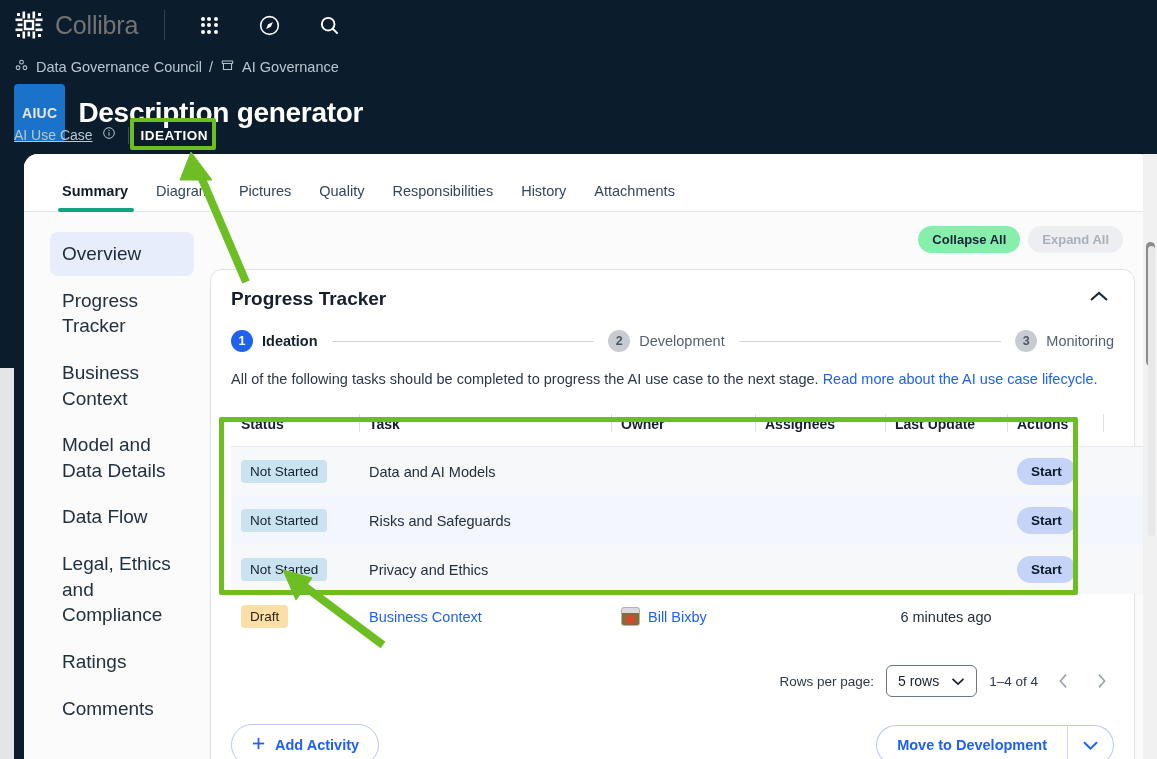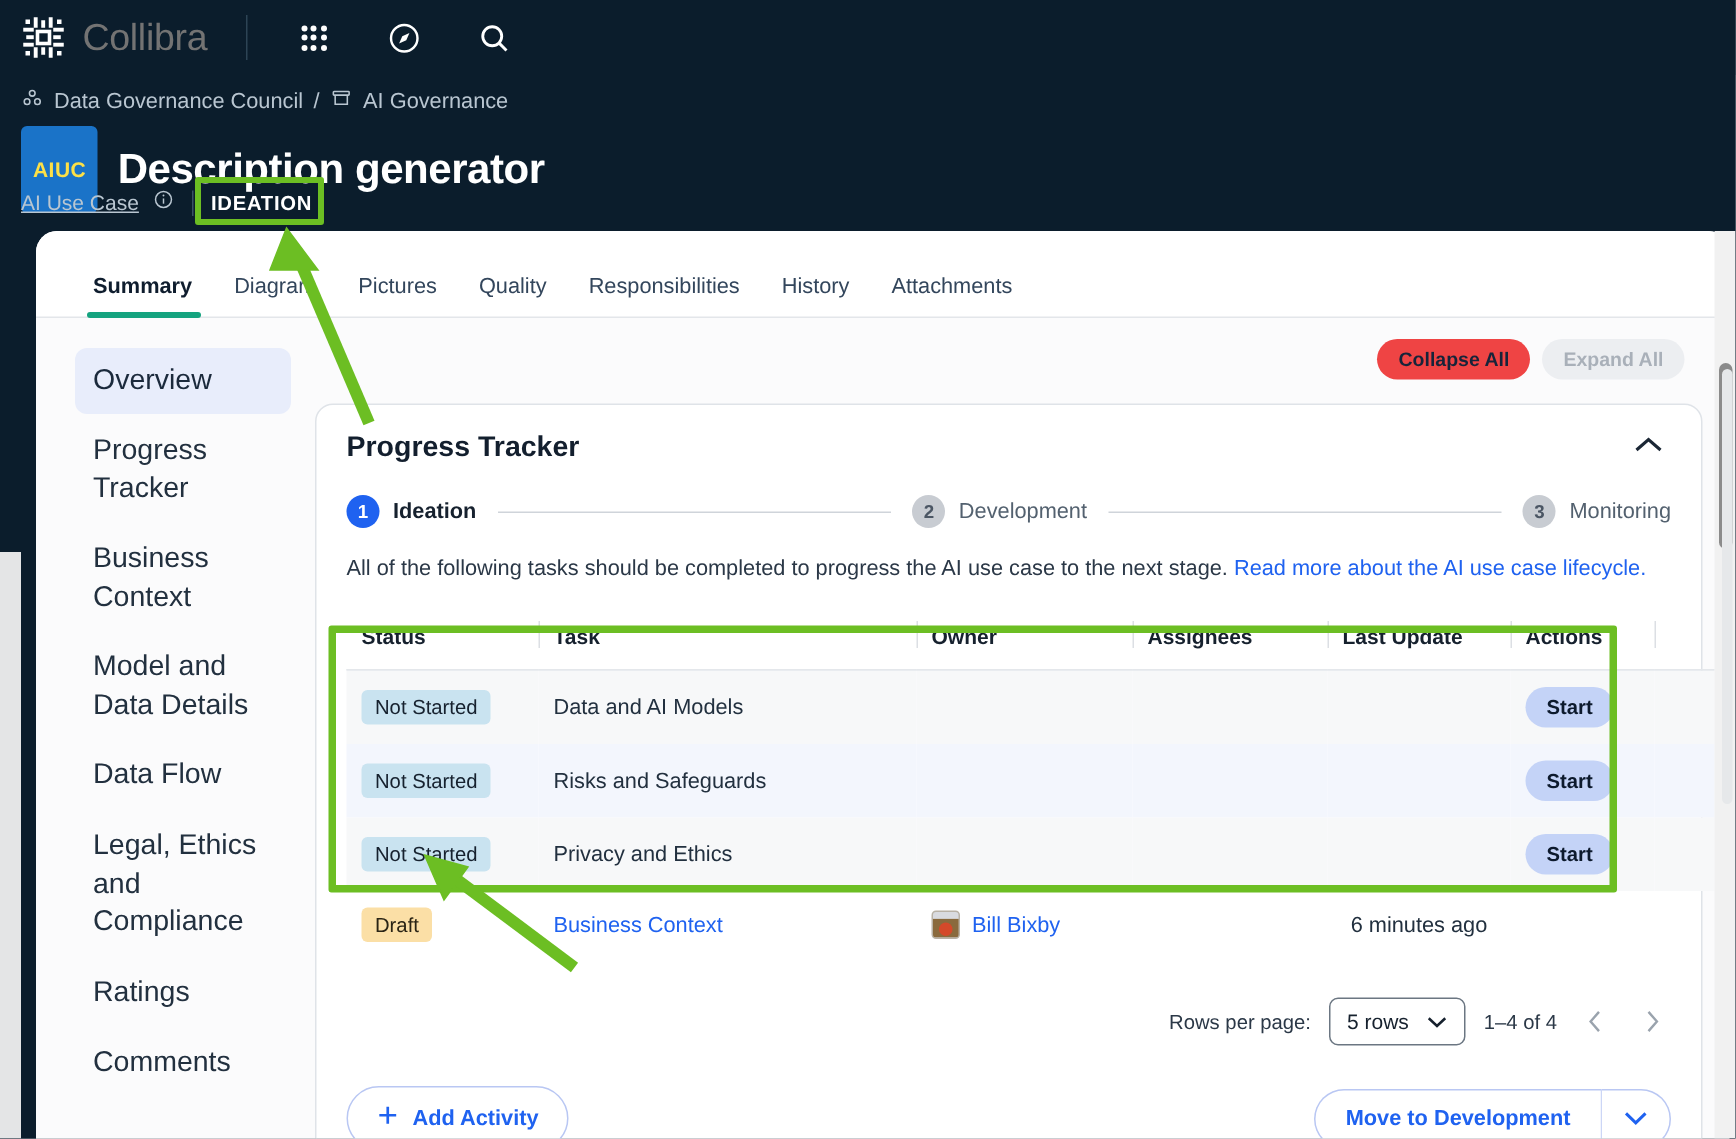--- a/index.html
+++ b/index.html
@@ -30,21 +30,21 @@
   .crumb {
     position: absolute; left: 14px; top: 58px;
     display: flex; align-items: center; gap: 7px;
     color: #b9c6d1; font-size: 14.5px;
   }
   .crumb .sep { color: #b9c6d1; }
   .crumb a { color: #b9c6d1; text-decoration: none; cursor: pointer; }
 
   .title-row { position: absolute; left: 14px; top: 84px; display: flex; align-items: center; gap: 13px; }
   .aiuc-chip {
-    background: #1a73c8; color: #fde047; font-size: 14px; font-weight: 700;
+    background: #1a73c8; color: #e5e5e5; font-size: 14px; font-weight: 700;
     padding: 21px 8px; border-radius: 4px; letter-spacing: .3px;
   }
   .page-title { color: #fff; font-size: 28px; font-weight: 700; letter-spacing: -0.3px; }
 
   .meta-row { position: absolute; left: 14px; top: 124px; display: flex; align-items: center; gap: 9px; height: 22px; }
   .meta-type { color: #b9c6d1; font-size: 14px; text-decoration: underline; }
   .meta-sep { width: 1px; height: 17px; background: #3a5064; margin: 0 3px; }
   .status-word { color: #ffffff; font-size: 13.5px; font-weight: 700; letter-spacing: .5px; }
 
   
@@ -79,21 +79,21 @@
   .content { flex: 1; position: relative; padding: 0 18px 0 0; overflow: hidden; }
 
   .collapse-row {
     display: flex; justify-content: flex-end; align-items: center; gap: 8px;
     padding: 14px 12px 0 0;
   }
   .pill {
     font-size: 13px; font-weight: 700; padding: 6px 14px; border-radius: 14px;
     border: none; cursor: pointer;
   }
-  .pill.primary { background: #ef4444; color: #16243a; }
+  .pill.primary { background: #86efac; color: #16243a; }
   .pill.muted { background: #eceef1; color: #a9b0b9; }
 
   
   .card {
     margin: 16px 0 0 0; background: #fff; border: 1px solid #dfe3e8;
     border-radius: 12px; padding: 18px 20px 22px 20px; position: relative;
   }
   .card-head { display: flex; align-items: flex-start; justify-content: space-between; }
   .card-title { font-size: 19px; font-weight: 700; color: #131f2e; }
   .chev-btn { background: none; border: none; cursor: pointer; padding: 2px 4px; }

